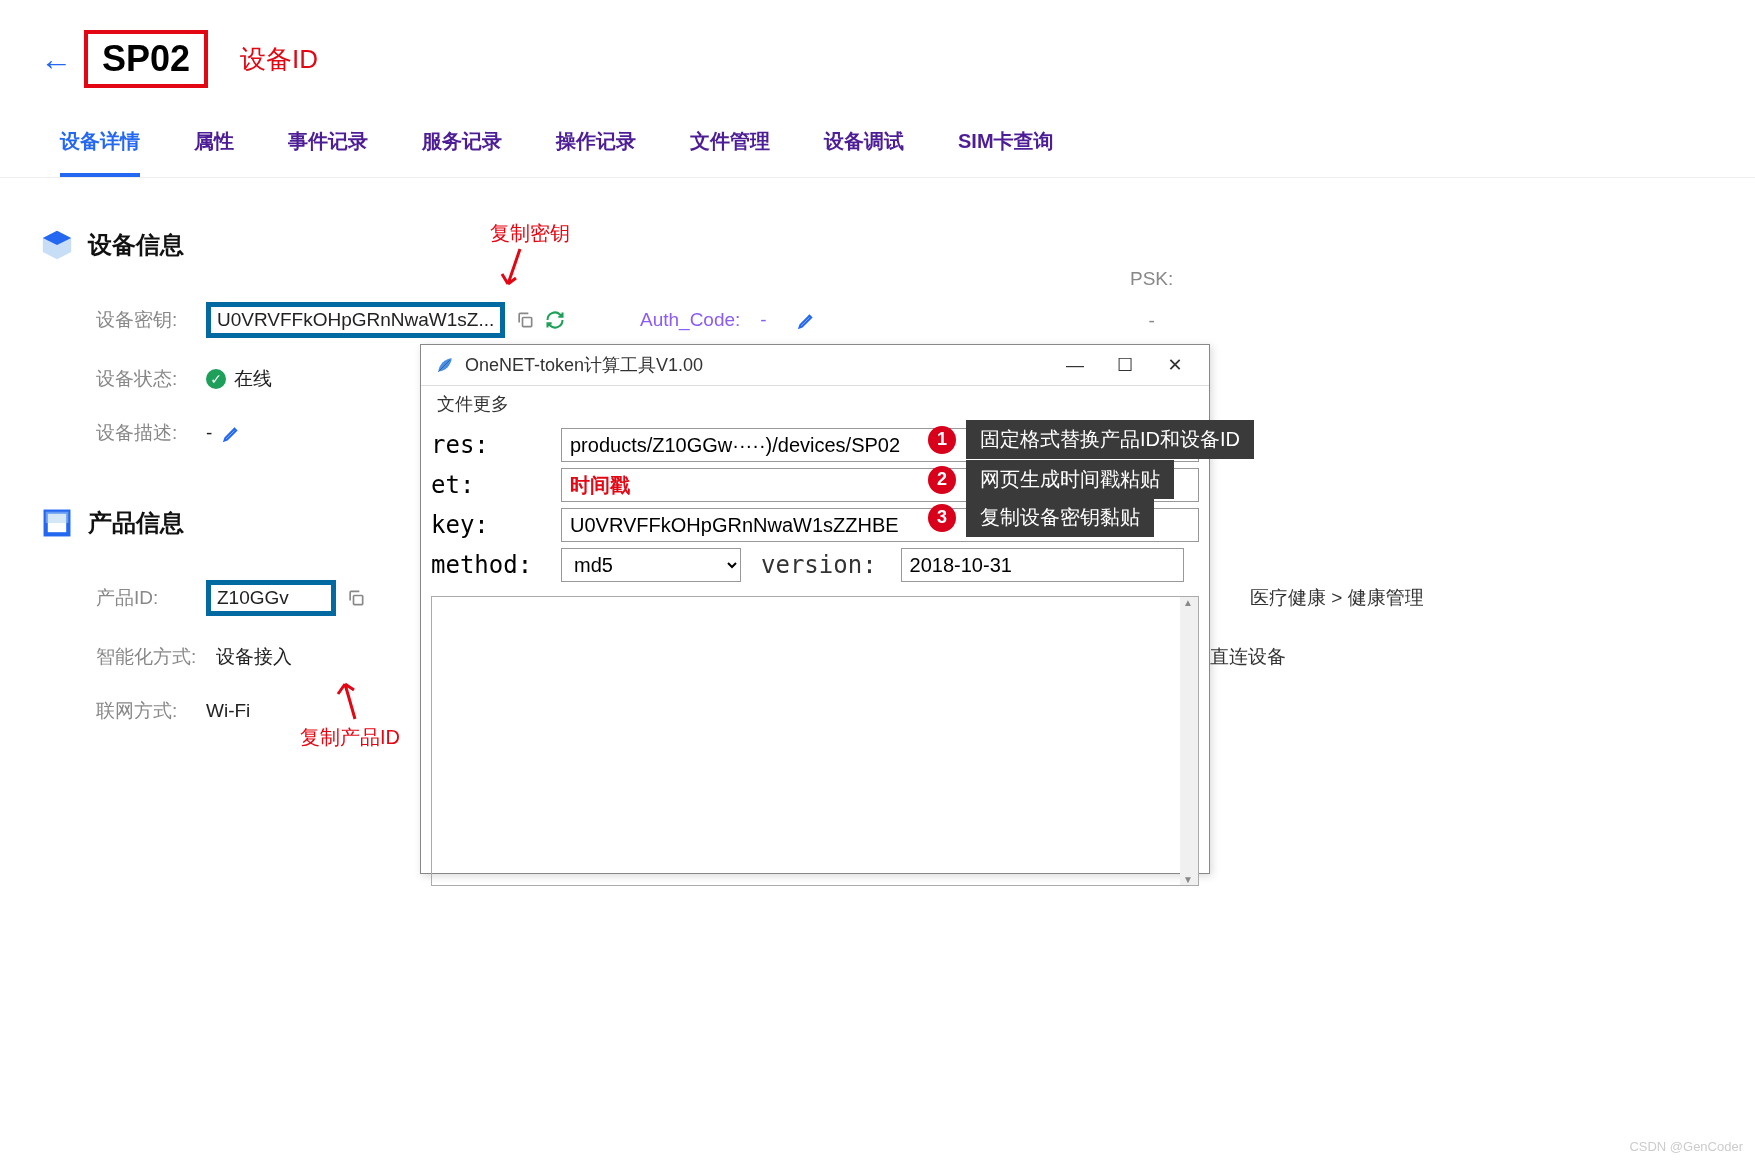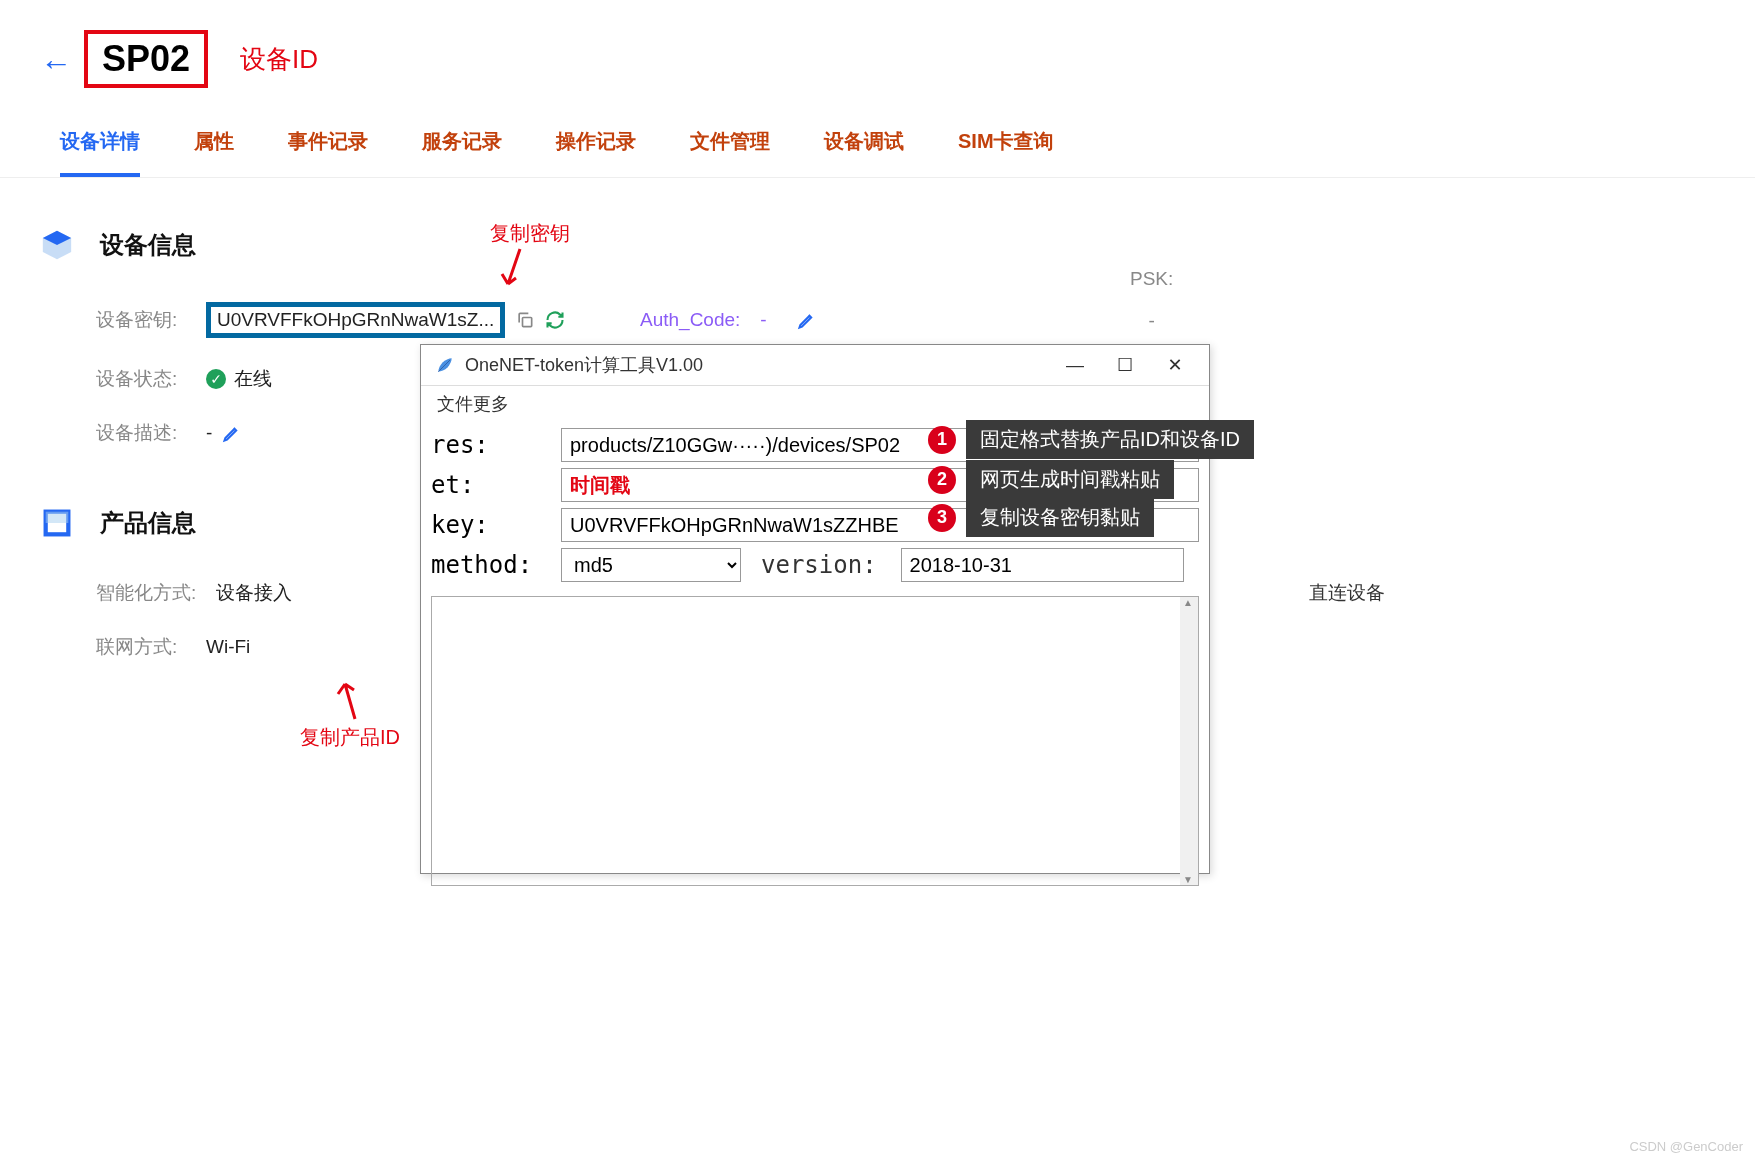--- a/index.html
+++ b/index.html
@@ -4,28 +4,28 @@
   <style>
     * { margin: 0; padding: 0; box-sizing: border-box; }
     body { font-family: "Microsoft YaHei", Arial, sans-serif; background: #fff; color: #333; width: 1755px; height: 1162px; position: relative; overflow: hidden; }
     
     .header { padding: 30px 40px 10px 40px; display: flex; align-items: center; gap: 12px; }
     .back-arrow { color: #2468f2; font-size: 32px; cursor: pointer; }
     .device-name-box { border: 4px solid #e30613; padding: 4px 14px; font-size: 36px; font-weight: 900; color: #000; }
     .device-id-label { color: #e30613; font-size: 26px; margin-left: 20px; }
     
     .tabs { display: flex; gap: 54px; padding: 30px 60px 0 60px; border-bottom: 1px solid #eee; }
-    .tab { font-size: 20px; font-weight: 600; color: #c2410c; padding-bottom: 18px; cursor: pointer; }
+    .tab { font-size: 20px; font-weight: 600; color: #4c1d95; padding-bottom: 18px; cursor: pointer; }
     .tab.active { color: #2468f2; border-bottom: 4px solid #2468f2; }
     
     .content { padding: 50px 40px 20px 40px; }
     .section { margin-bottom: 60px; }
     .section-header { display: flex; align-items: center; gap: 14px; margin-bottom: 40px; }
     .section-icon { width: 34px; height: 34px; }
-    .section-title { font-size: 24px; font-weight: 700; color: #111; margin-left: 12px; }
+    .section-title { font-size: 24px; font-weight: 700; color: #111; }
     
     .info-row { display: flex; align-items: center; margin-bottom: 28px; padding-left: 56px; }
     .info-label { color: #888; font-size: 19px; width: 110px; }
     .info-value { font-size: 19px; color: #222; }
     .red-box { border: 5px solid #0369a1; padding: 2px 6px; display: inline-block; }
     
     .icon-btn { margin-left: 10px; color: #888; cursor: pointer; display: inline-flex; }
     .icon-btn svg { width: 20px; height: 20px; }
     .icon-refresh svg { stroke: #1fa05a; }
     .icon-edit svg { stroke: #2468f2; }
@@ -59,21 +59,21 @@
     .dialog-scrollbar::after { content: "▼"; position: absolute; bottom: 0; left: 3px; font-size: 10px; color: #888; }
     
     
     .callout { position: absolute; display: flex; align-items: center; }
     .callout-num { width: 28px; height: 28px; border-radius: 50%; background: #d9001b; color: #fff; font-size: 18px; display: flex; align-items: center; justify-content: center; font-weight: bold; }
     .callout-text { background: #3a3a3a; color: #fff; padding: 6px 14px; font-size: 20px; margin-left: 10px; }
     
     .watermark { position: absolute; right: 12px; bottom: 8px; font-size: 13px; color: #ccc; }
     
     .breadcrumb-right { position: absolute; left: 1200px; font-size: 19px; color: #333; padding-left: 10px;}
-    .smart-right { position: absolute; left: 1259px; font-size: 19px; color: #333; padding-left: 10px;}
+    .smart-right { position: absolute; left: 1160px; font-size: 19px; color: #333; padding-left: 10px;}
     
     .feather-icon { width: 20px; height: 20px; }
   </style>
 </head>
 <body>
 
 <div class="header">
   <span class="back-arrow">←</span>
   <span class="device-name-box">SP02</span>
   <span class="device-id-label">设备ID</span>
@@ -158,20 +158,31 @@
 
   <div class="section">
     <div class="section-header">
       <svg class="section-icon" viewBox="0 0 24 24">
           <rect x="4" y="4" width="16" height="16" fill="none" stroke="#2468f2" stroke-width="3"></rect>
           <rect x="4" y="4" width="16" height="8" fill="#a8d0f0" opacity="0.5"></rect>
         </svg>
       <div class="section-title">产品信息</div>
     </div>
 
+    <div class="info-row" style="position:relative;">
+      <span class="info-label">产品ID:</span>
+      <span class="info-value red-box" style="width:130px;">Z10GGv</span>
+      <span class="icon-btn">
+          <svg viewBox="0 0 24 24" fill="none" stroke="#888" stroke-width="2">
+            <rect x="9" y="9" width="11" height="11" rx="1"></rect>
+            <path d="M5 15V5a1 1 0 011-1h10"></path>
+          </svg>
+        </span>
+      <span class="breadcrumb-right">医疗健康 &gt; 健康管理</span>
+    </div>
 
     <div class="info-row" style="position:relative;">
       <span class="info-label" style="width:120px;">智能化方式:</span>
       <span class="info-value">设备接入</span>
       <span class="smart-right">直连设备</span>
     </div>
 
     <div class="info-row">
       <span class="info-label">联网方式:</span>
       <span class="info-value">Wi-Fi</span>

